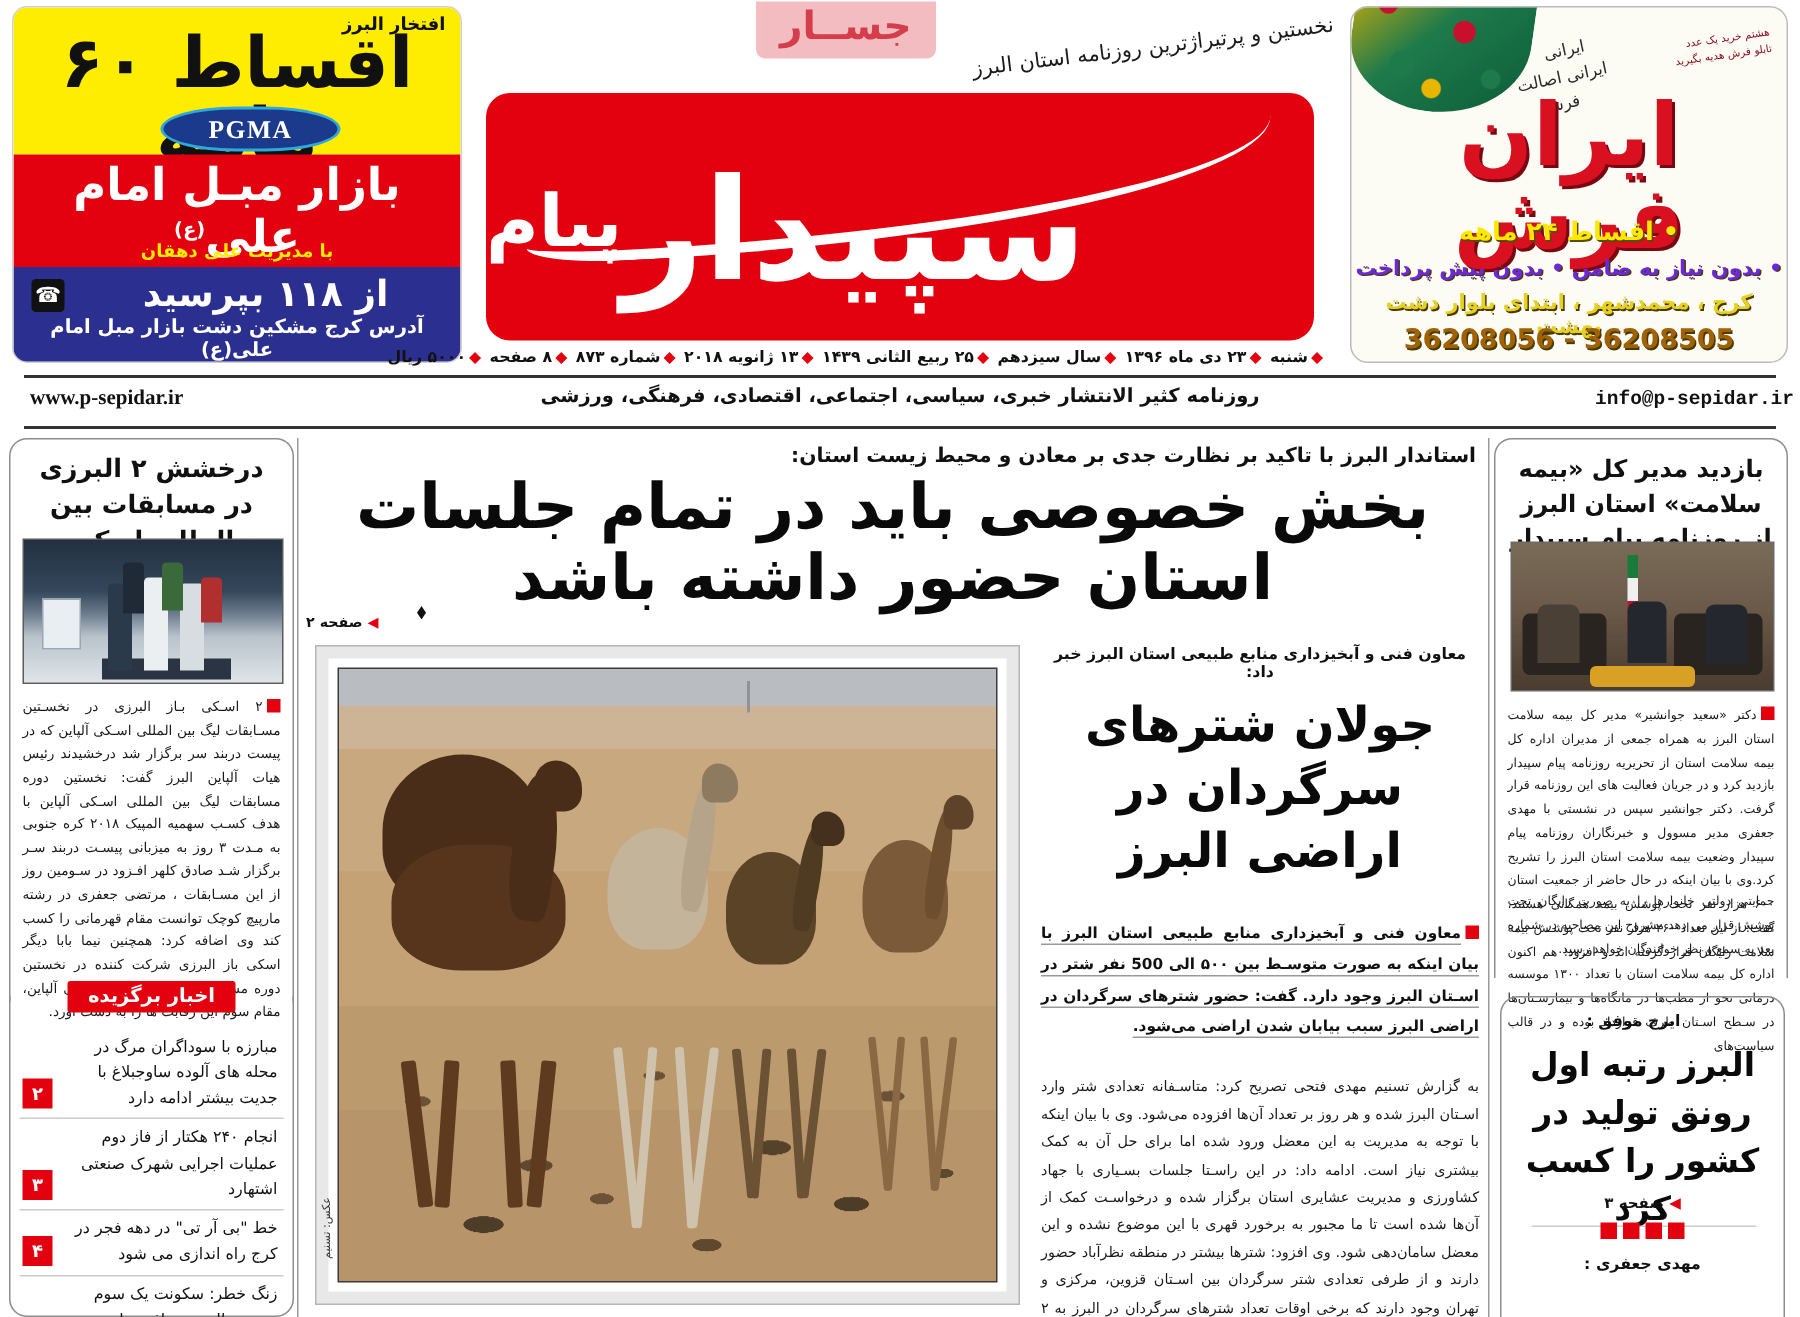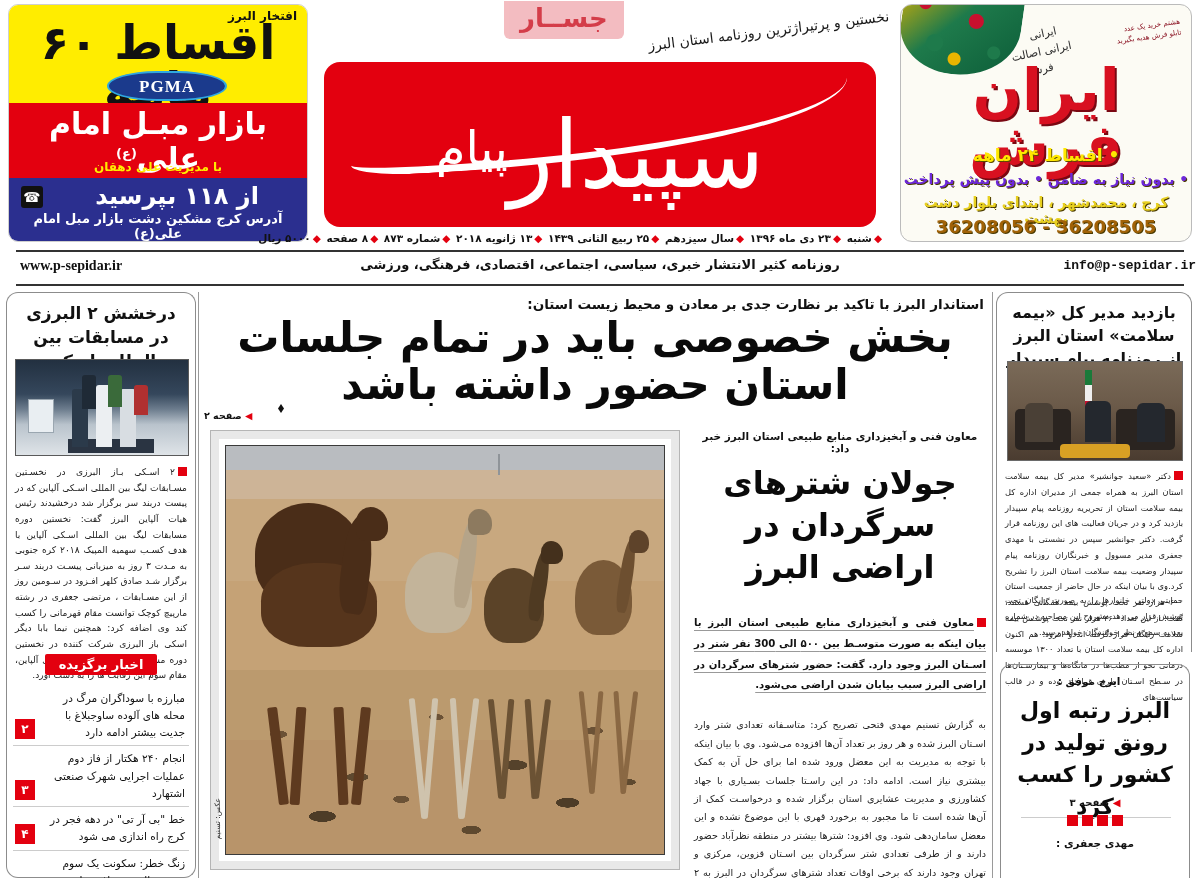--- a/index.html
+++ b/index.html
@@ -105,22 +105,22 @@
     letter-spacing: -2px;
     opacity: .95;
   }
   .mast-box {
     position: absolute; top: 62px; left: 12px;
     width: 552px; height: 165px;
     background: #E3000F; border-radius: 16px;
   }
   .mast-logo {
     position: absolute; inset: 0;
-    color: #fff; font-size: 94px; font-weight: normal;
-    text-align: center; line-height: 172px;
+    color: #fff; font-size: 94px; font-weight: bold;
+    text-align: left; line-height: 172px;
     letter-spacing: -4px;
     font-family: "DejaVu Sans", sans-serif;
     border-radius: 26px;
   }
   .mast-swoosh {
     position: absolute; left: 25px; top: 16px;
     width: 500px; height: 86px;
     border-bottom: 7px solid #fff;
     border-radius: 0 0 90% 14%;
     transform: rotate(-3deg);
@@ -671,21 +671,21 @@
               <div class="leg l4"></div>
             </div>
           </div>
         </div>
         <div class="photo-credit">عکس: تسنیم</div>
       </div>
 
       <div class="cc-right">
         <div class="cc-kicker">معاون فنی و آبخیزداری منابع طبیعی استان البرز خبر داد:</div>
         <div class="cc-head">جولان شترهای سرگردان در اراضی البرز</div>
-        <div class="cc-lead"><span class="redsq"></span><span>معاون فنی و آبخیزداری منابع طبیعی استان البرز با بیان اینکه به صورت متوسـط بین ۵۰۰ الی 300 نفر شتر در اسـتان البرز وجود دارد. گفت: حضور شترهای سرگردان در اراضی البرز سبب بیابان شدن اراضی می‌شود.</span></div>
+        <div class="cc-lead"><span class="redsq"></span><span>معاون فنی و آبخیزداری منابع طبیعی استان البرز با بیان اینکه به صورت متوسـط بین ۵۰۰ الی 500 نفر شتر در اسـتان البرز وجود دارد. گفت: حضور شترهای سرگردان در اراضی البرز سبب بیابان شدن اراضی می‌شود.</span></div>
         <div class="cc-body">به گزارش تسنیم مهدی فتحی تصریح کرد: متاسـفانه تعدادی شتر وارد اسـتان البرز شده و هر روز بر تعداد آن‌ها افزوده می‌شود. وی با بیان اینکه با توجه به مدیریت به این معضل ورود شده اما برای حل آن به کمک بیشتری نیاز است. ادامه داد: در این راسـتا جلسات بسـیاری با جهاد کشاورزی و مدیریت عشایری استان برگزار شده و درخواسـت کمک از آن‌ها شده است تا ما مجبور به برخورد قهری با این موضوع نشده و این معضل سامان‌دهی شود. وی افزود: شترها بیشتر در منطقه نظرآباد حضور دارند و از طرفی تعدادی شتر سرگردان بین اسـتان قزوین، مرکزی و تهران وجود دارند که برخی اوقات تعداد شترهای سرگردان در البرز به ۲ هزار نفر می‌رسد.</div>
       </div>
     </div>
 
     <div class="col-right">
       <div class="cr-box">
         <div class="cr-head">بازدید مدیر کل «بیمه سلامت» استان البرز از روزنامه پیام سپیدار</div>
         <div class="cr-photo">
           <div class="flag"></div>
           <div class="sofa"></div>

